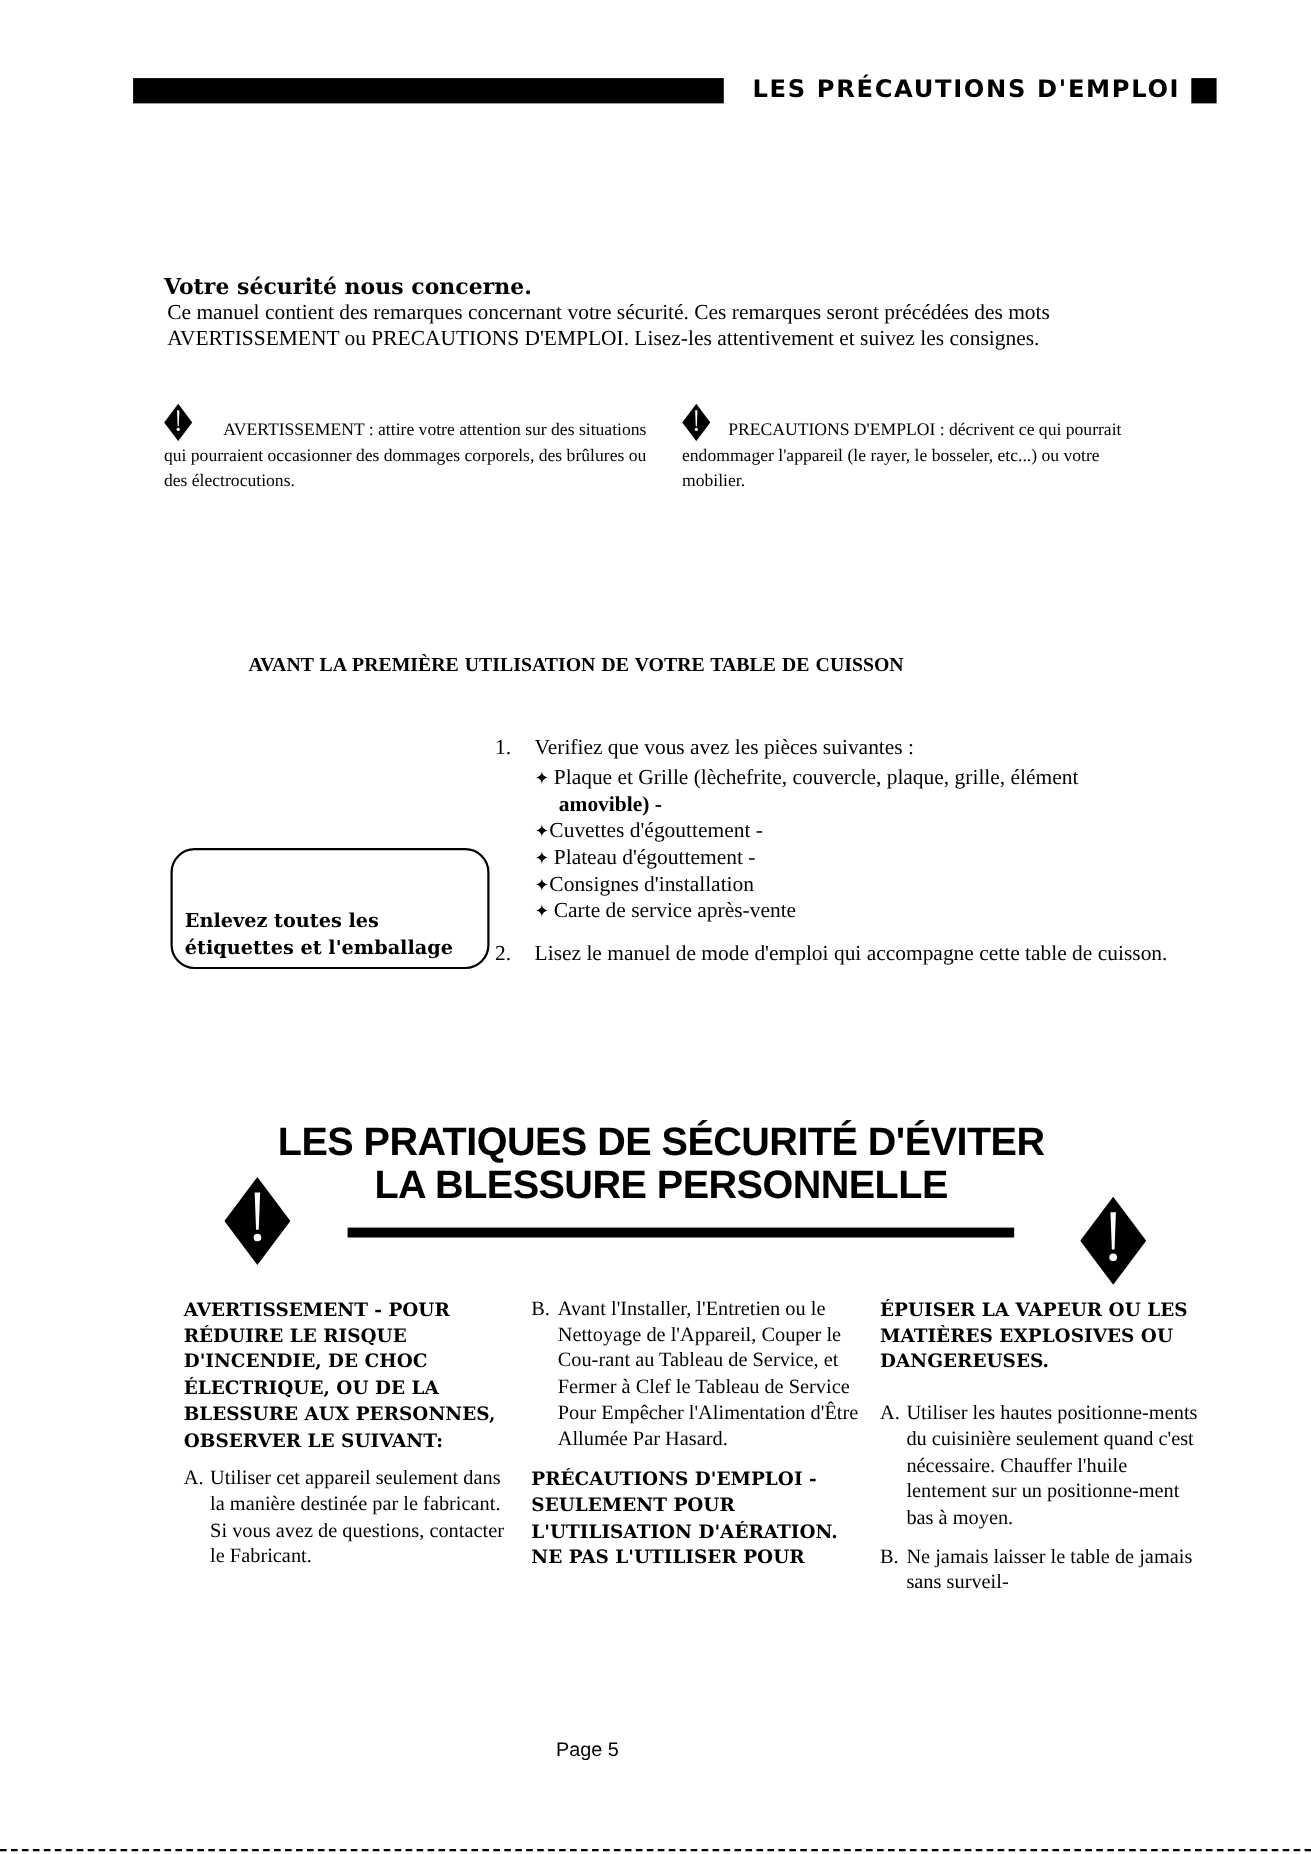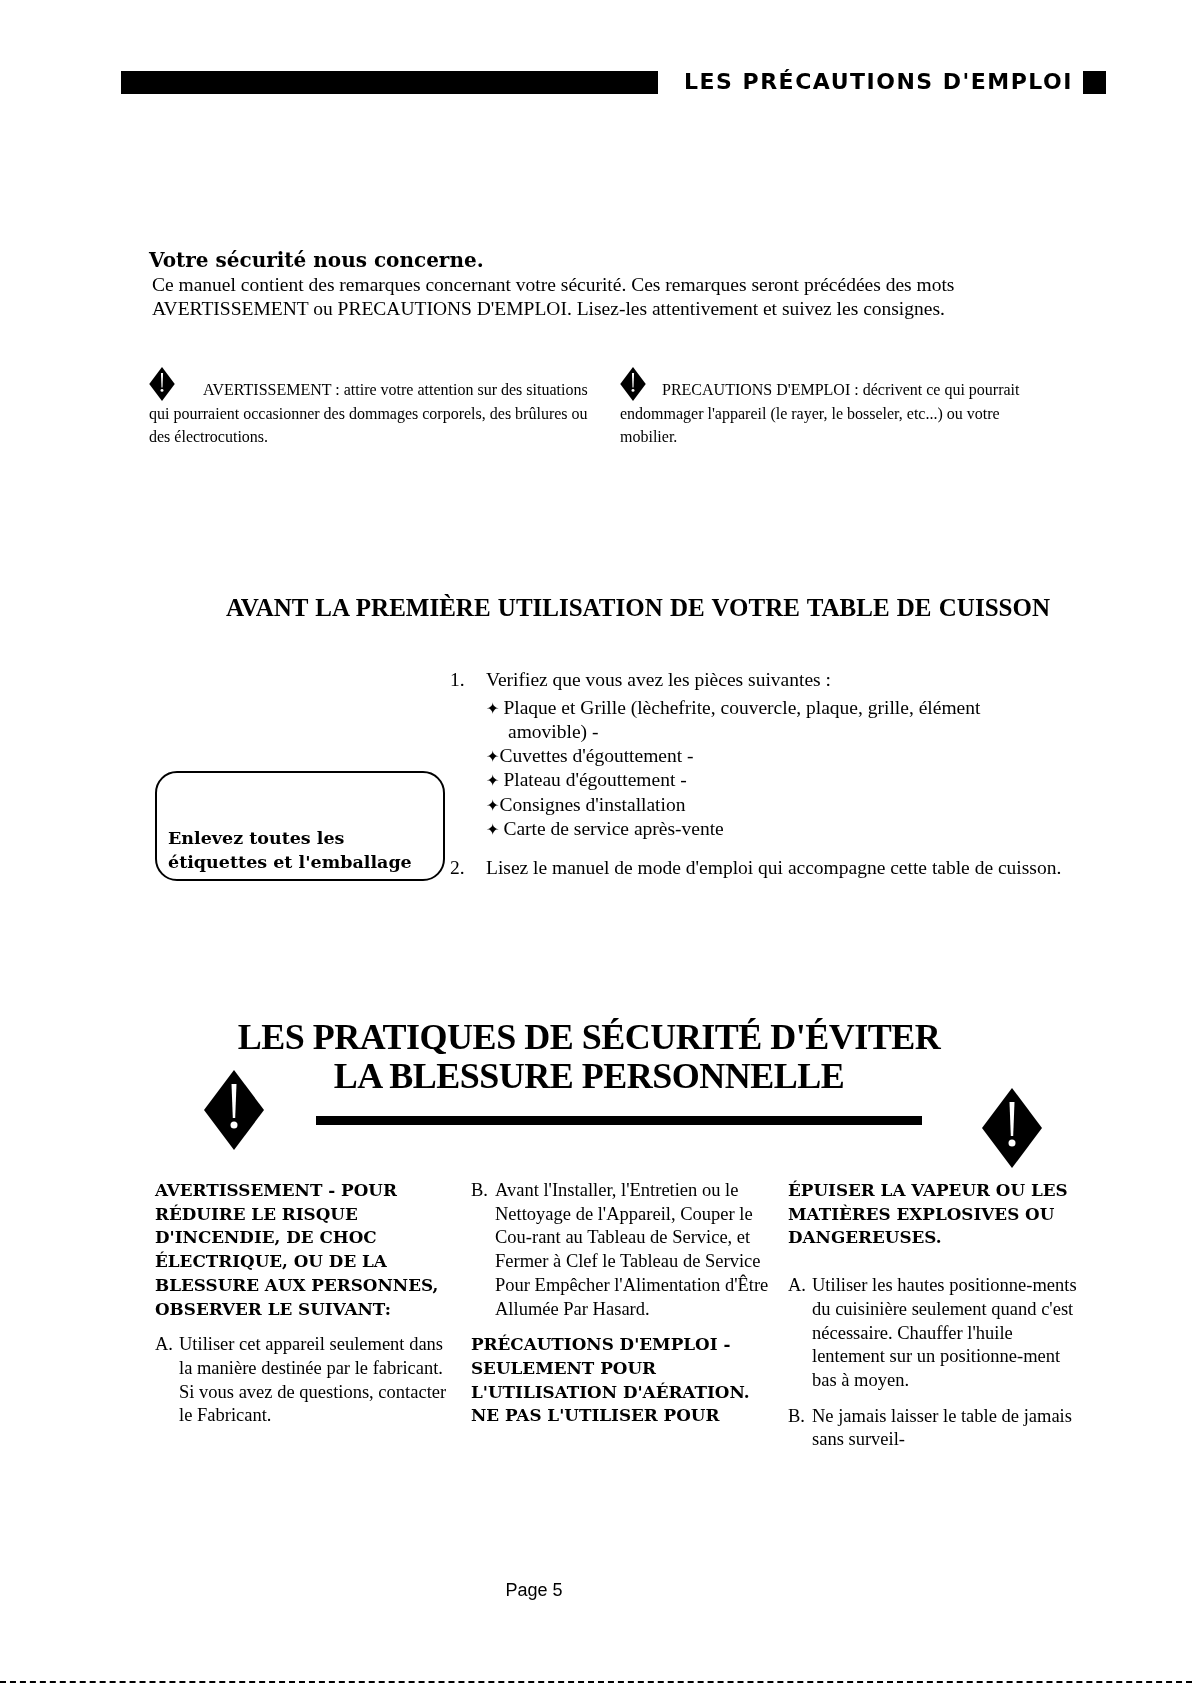--- a/index.html
+++ b/index.html
@@ -26,55 +26,55 @@
   }
   .col-note { font-family: "Liberation Serif", serif; font-size: 16px; line-height: 23.5px; }
   .note-left { left: 149px; top: 367px; width: 450px; }
   .note-right { left: 620px; top: 367px; width: 430px; }
   .diamond-sm { display: inline-block; width: 26px; height: 34px; vertical-align: -6px; margin-right: 28px; }
   .note-right .diamond-sm { margin-right: 16px; }
 
   
   .avant-heading {
     left: 226px; top: 594px; font-family: "Liberation Serif", serif; font-weight: bold;
-    font-size: 25px; white-space: nowrap; word-spacing: 1px;
+    font-size: 18px; white-space: nowrap; word-spacing: 1px;
   }
   .steps { left: 450px; top: 668px; width: 620px; font-family: "Liberation Serif", serif; font-size: 19.5px; line-height: 23.5px; }
   .step { position: relative; padding-left: 36px; }
   .step-num { position: absolute; left: 0; top: 0; }
   .sub-list { list-style: none; margin: 4px 0 0 0; padding: 0; }
   .sub-list li { position: relative; padding-left: 0; }
   .sub-list li .b { display: inline-block; margin-right: 4px; font-size: 16px; }
   .sub-list li.tight .b { margin-right: 0; }
-  .sub-list li .cont { padding-left: 22px; display: block; }
+  .sub-list li .cont { padding-left: 22px; display: block; font-weight: bold; }
   .step2 { margin-top: 14px; }
 
   .callout {
     left: 155px; top: 771px; width: 290px; height: 110px;
     border: 2px solid #000; border-radius: 22px;
     box-sizing: border-box;
   }
   .callout-text {
     left: 168px; top: 826px; font-family: "DejaVu Serif", serif; font-weight: bold;
     font-size: 17.5px; line-height: 24px;
   }
 
   
   .big-title {
-    left: 144px; top: 1018px; width: 890px; text-align: center;
-    font-family: Liberation Serif, serif; font-weight: bold;
+    left: 156px; top: 1018px; width: 890px; text-align: center;
+    font-family: Liberation Sans, sans-serif; font-weight: bold;
     font-size: 36px; line-height: 39px; letter-spacing: -0.5px;
   }
   .big-rule { left: 316px; top: 1116px; width: 606px; height: 9px; background: #000; }
   .diamond-lg { width: 60px; height: 80px; }
   .diamond-lg.left { left: 204px; top: 1070px; }
   .diamond-lg.right { left: 982px; top: 1088px; }
 
   
-  .col { font-size: 17.8px; line-height: 23.7px; }
+  .col { font-size: 17.8px; line-height: 23.7px; margin-left: 12px; }
   .col-bold { font-family: "DejaVu Serif", serif; font-weight: bold; font-size: 16.8px; line-height: 23.7px; }
   .col-text { font-family: "Liberation Serif", serif; font-size: 18.5px; line-height: 23.7px; }
   .item { position: relative; padding-left: 24px; }
   .item-letter { position: absolute; left: 0; top: 0; }
   .col1 { left: 155px; top: 1179px; width: 300px; }
   .col2 { left: 471px; top: 1179px; width: 300px; }
   .col3 { left: 788px; top: 1179px; width: 300px; }
 
   .footer-page {
     left: 0; width: 1068px; top: 1580px; text-align: center;

